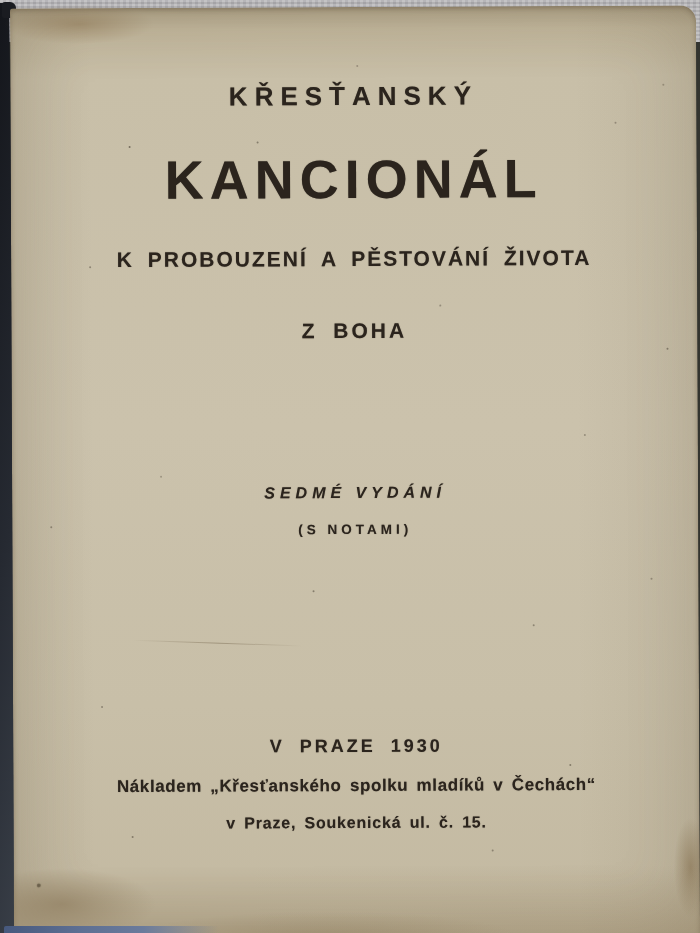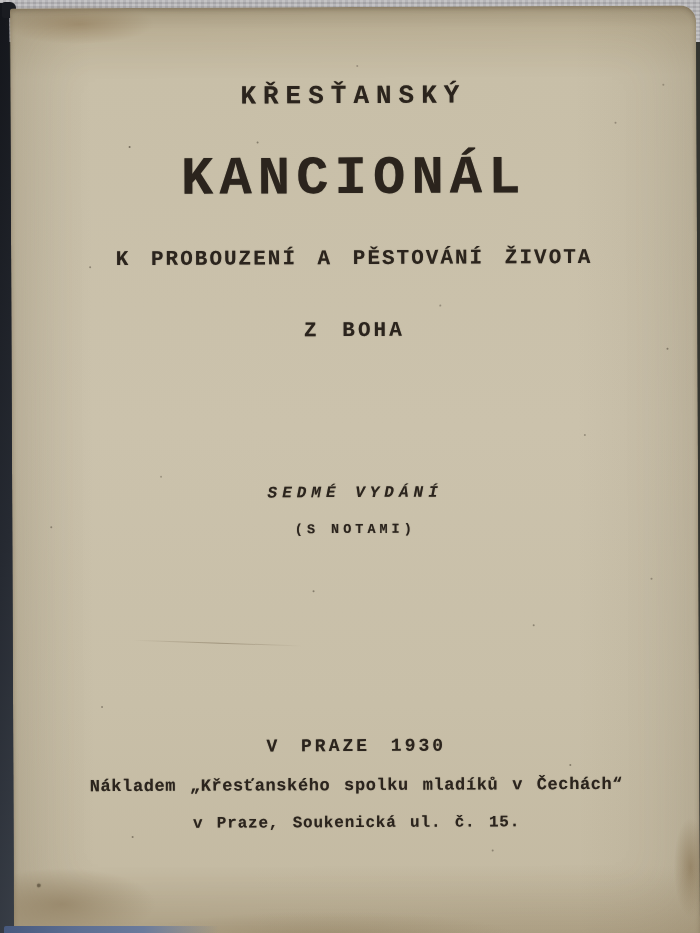--- a/index.html
+++ b/index.html
@@ -1,19 +1,19 @@
 <!DOCTYPE html>
 <html><head>
 <meta charset="utf-8">
 <style>
   html,body{margin:0;padding:0;background:#1f2125;}
   .stage{
     position:relative;width:700px;height:933px;overflow:hidden;
     background:#33342f;
-    font-family:Liberation Mono, monospace;
+    font-family:Liberation Sans, sans-serif;
   }
   
   .fabric{
     position:absolute;left:0;top:0;width:700px;height:42px;
     background:
       repeating-linear-gradient(90deg,#bdbcbe 0 3px,#aeadb0 3px 6px),
       #b6b5b7;
   }
   .fabric-weave{
     position:absolute;left:0;top:0;width:700px;height:42px;

